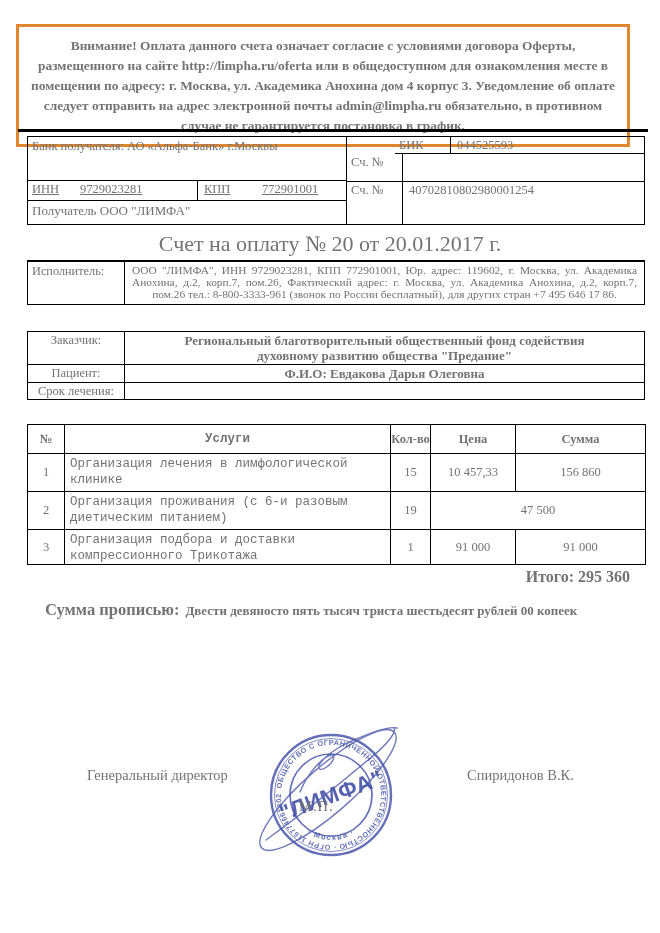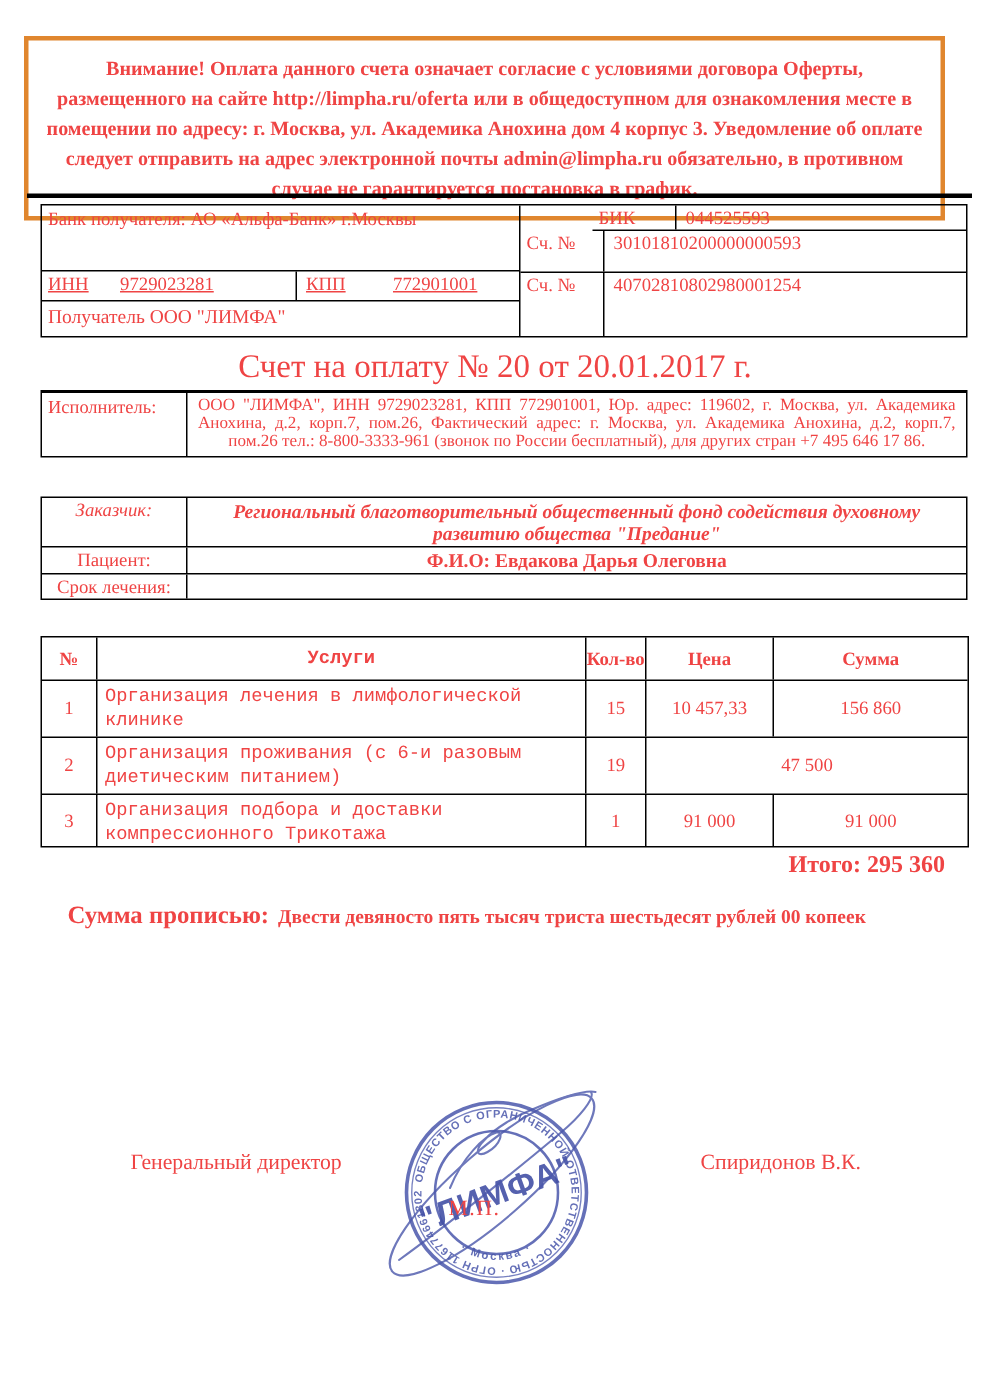--- a/index.html
+++ b/index.html
@@ -1,17 +1,17 @@
 <!DOCTYPE html>
 <html><head>
 <meta charset="utf-8">
 <style>
   html,body{margin:0;padding:0;background:#fff;}
   .page{position:relative;width:652px;height:933px;background:#ffffff;overflow:hidden;
-        font-family:"Liberation Serif","DejaVu Serif",serif;color:#ef4444;}
+        font-family:"Liberation Serif","DejaVu Serif",serif;color:#737373;}
 
   
   .warning{position:absolute;left:16px;top:24px;width:614px;box-sizing:border-box;
            border:3px solid #e0862e;padding:9px 10px 8px 10px;
            font-weight:bold;font-size:13.4px;line-height:20px;text-align:center;}
 
   
   .rule{position:absolute;left:18px;top:129px;width:630px;height:3px;background:#000;}
 
   
@@ -42,21 +42,21 @@
               border:1.2px solid #000;border-top:2.5px solid #000;display:flex;}
   .exec-label{width:97px;flex:none;border-right:1.2px solid #000;padding:2px 4px;
               font-size:12.3px;box-sizing:border-box;}
   .exec-text{flex:1;padding:2px 7px 3px 7px;font-size:11.4px;line-height:12.2px;
              text-align:justify;text-align-last:center;}
 
   
   .cust-table{position:absolute;left:27px;top:331px;width:618px;border:1.5px solid #000;box-sizing:border-box;}
   .cust-row{display:flex;border-bottom:1.5px solid #000;box-sizing:border-box;}
   .cust-row:last-child{border-bottom:none;}
-  .cust-row.r1{height:33px;font-style:italic;}
+  .cust-row.r1{height:33px;}
   .cust-row.r2{height:18px;}
   .cust-row.r3{height:16px;}
   .cust-label{width:97px;flex:none;border-right:1.5px solid #000;text-align:center;font-size:12.5px;
               display:flex;align-items:center;justify-content:center;box-sizing:border-box;}
   .cust-row.r1 .cust-label{align-items:flex-start;padding-top:1px;}
   .cust-value{flex:1;text-align:center;font-weight:bold;font-size:13px;line-height:15.5px;
               display:flex;align-items:center;justify-content:center;padding:0 28px;}
 
   
   .svc-table{position:absolute;left:27px;top:424px;width:619px;border:1.5px solid #000;
@@ -118,21 +118,20 @@
       </div>
       <div class="bt-payee">Получатель ООО "ЛИМФА"</div>
     </div>
     <div class="bt-right">
       <div class="bt-row h16">
         <div class="rl">БИК</div>
         <div class="rv">044525593</div>
       </div>
       <div class="bt-row h28">
         <div class="rl">Сч. №</div>
-        <div class="rv">30101810200000000593</div>
       </div>
       <div class="bt-row grow">
         <div class="rl">Сч. №</div>
         <div class="rv">40702810802980001254</div>
       </div>
     </div>
   </div>
 
   <div class="title">Счет на оплату № 20 от 20.01.2017 г.</div>
 

